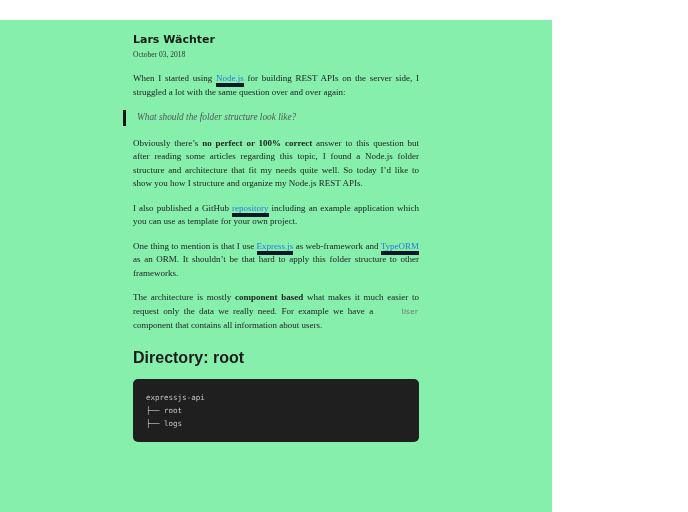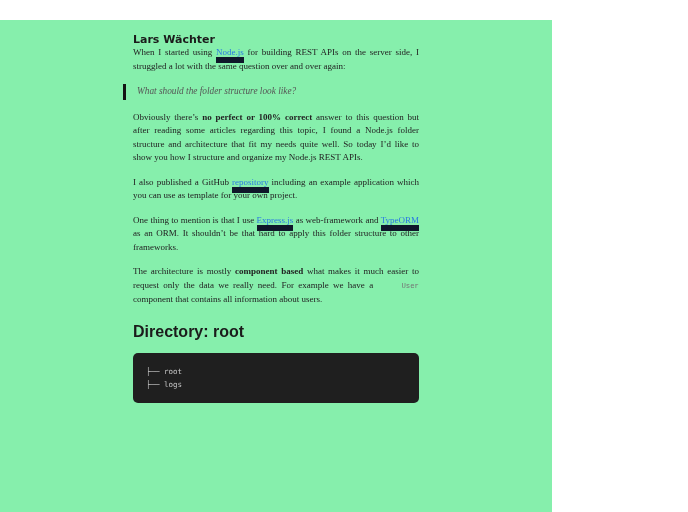--- a/index.html
+++ b/index.html
@@ -50,21 +50,21 @@
     padding: 1px 0 1px 11px;
     border-left: 3px solid #141414;
     font-style: italic;
     font-size: 9.3px;
     line-height: 13.5px;
     color: #555555;
   }
   .link {
     color: #2a7ae2;
     text-decoration: none;
-    border-bottom: 6px solid #0f172a;
+    border-bottom: 4px solid #0f172a;
     cursor: pointer;
   }
   .bold { font-weight: bold; }
   .inline-code {
     font-family: Liberation Mono, monospace;
     font-size: 7.3px;
     color: #757575;
     padding-left: 24px;
   }
   .section-heading {
@@ -90,32 +90,33 @@
 </style>
 </head>
 <body>
 
 <div class="page">
   <div class="column">
 
     <div class="site-title">Lars Wächter</div>
 
 
+    <div class="article-date">October 03, 2018</div>
 
     <p class="body-p"><span>When I started using </span><a class="link">Node.js</a><span> for building REST APIs on the server side, I struggled a lot with the same question over and over again:</span></p>
 
     <blockquote class="quote">What should the folder structure look like?</blockquote>
 
     <p class="body-p"><span>Obviously there’s </span><span class="bold">no perfect or 100% correct</span><span> answer to this question but after reading some articles regarding this topic, I found a Node.js folder structure and architecture that fit my needs quite well. So today I’d like to show you how I structure and organize my Node.js REST APIs.</span></p>
 
     <p class="body-p"><span>I also published a GitHub </span><a class="link">repository</a><span> including an example application which you can use as template for your own project.</span></p>
 
     <p class="body-p"><span>One thing to mention is that I use </span><a class="link">Express.js</a><span> as web-framework and </span><a class="link">TypeORM</a><span> as an ORM. It shouldn’t be that hard to apply this folder structure to other frameworks.</span></p>
 
     <p class="body-p"><span>The architecture is mostly </span><span class="bold">component based</span><span> what makes it much easier to request only the data we really need. For example we have a </span><code class="inline-code">User</code><span> component that contains all information about users.</span></p>
 
 
     <h2 class="section-heading">Directory: root</h2>
 
-    <pre class="code-block"><div class="code-line">├── root</div><div class="code-line">├── logs</div></pre>
+    <pre class="code-block"><div class="code-line">expressjs-api</div><div class="code-line">├── root</div><div class="code-line">├── logs</div></pre>
 
   </div>
 </div>
 
 </body></html>

